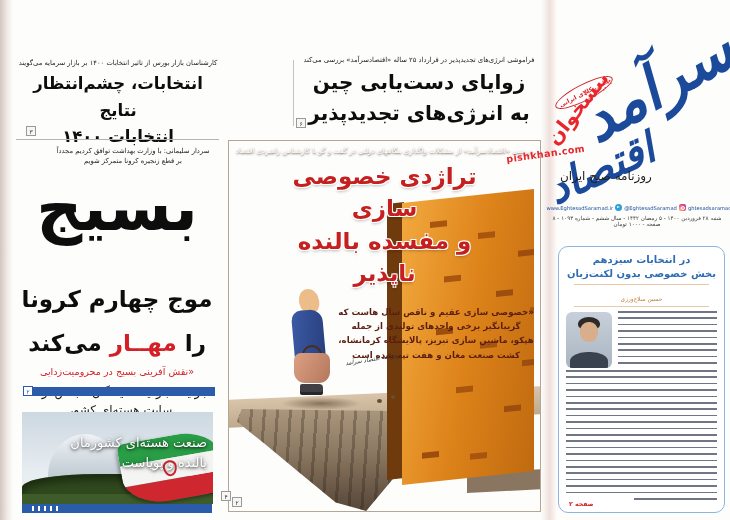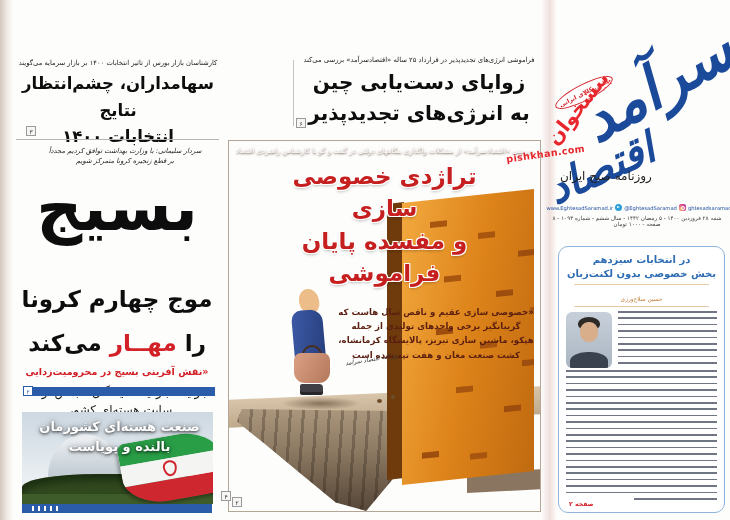--- a/index.html
+++ b/index.html
@@ -104,26 +104,26 @@
     background:linear-gradient(100deg,#3d5aa6,#263f7d); border-radius:10px 13px 5px 7px; transform:rotate(-5deg); }
   .man .bag { position:absolute; left:5px; top:64px; width:36px; height:30px;
     background:linear-gradient(120deg,#dca184,#b3775c); border-radius:7px 7px 11px 11px; }
   .man .handle { position:absolute; left:13px; top:56px; width:20px; height:13px;
     border:2.2px solid #4a2c1c; border-bottom:none; border-radius:10px 10px 0 0; }
   .man .shoe { position:absolute; left:11px; top:95px; width:23px; height:8px; background:#3f3f45;
     border-radius:2px 4px 2px 2px; box-shadow:0 3px 0 #26262b; }
   .sig { left:116px; top:214px; font-size:6px; font-style:italic; color:#2f2f2f;
     transform:rotate(-9deg); z-index:2; }
   
-  .basij-kick { left:36px; top:146px; width:178px;font-style:italic; }
+  .basij-kick { left:44px; top:146px; width:178px; }
   .basij-word { left:14px; top:160px; width:206px; font-size:64px; line-height:1.5; }
   .basij-l2 { left:14px; top:278px; width:206px; font-size:23px; line-height:1.9; }
   .basij-l3 { left:14px; top:322px; width:206px; font-size:23px; line-height:1.9; }
   .red { color:#d32027; }
-  .basij-sub { left:14px; top:366px; width:206px; font-size:9.6px; font-weight:bold;
+  .basij-sub { left:14px; top:366px; width:206px; font-size:9.6px; font-weight:normal;
     color:#d32027; text-align:center; }
   .bluebar { background:#2a5caa; height:9px; z-index:2; }
   .bar1 { left:25px; top:387px; width:190px; }
   .bar2 { left:22px; top:504px; width:190px; }
   .ticks { position:absolute; left:10px; top:2px; width:26px; height:5px;
     background:repeating-linear-gradient(to right,#fff 0 2px,transparent 2px 6px); }
   .barbox { position:absolute; right:182px; top:-1px; width:10px; height:10px; background:#fff;
     border:1px solid #2a5caa; color:#2a5caa; font-size:6px; display:flex; align-items:center; justify-content:center; }
   .nuc-kick { left:22px; top:383px; width:196px; font-size:12px; }
   .photo { left:22px; top:412px; width:191px; height:92px; overflow:hidden;
@@ -136,34 +136,34 @@
     border-radius:40% 30% 0 0/60% 40% 0 0;
     box-shadow:inset 0 6px 8px rgba(10,25,5,.6); }
   .grass { position:absolute; left:0; bottom:0; width:100%; height:10px; background:#3e5c2a; }
   .flag { position:absolute; right:-8px; top:24px; width:100px; height:64px; transform:rotate(-10deg);
     border-radius:8px 40% 10px 45%; overflow:hidden; box-shadow:-2px 2px 4px rgba(0,0,0,.35); }
   .flag .g { height:34%; background:#2a9e47; }
   .flag .w { height:33%; background:#f4f4f2; position:relative; }
   .flag .r { height:33%; background:#cf2730; }
   .emblem { position:absolute; left:42%; top:2px; width:14px; height:16px; border:2.5px solid #cf2730;
     border-radius:50% 50% 50% 50%/40% 40% 60% 60%; }
-  .photo-hl { position:absolute; left:10px; right:6px; top:5px; text-align:center; color:#fff;
-    font-weight:bold; font-size:13px; line-height:1.55; text-shadow:0 1px 3px rgba(0,0,0,.75),0 0 6px rgba(0,0,0,.4); z-index:2; }
+  .photo-hl { position:absolute; left:10px; right:6px; top:21px; text-align:right; color:#fff;
+    font-weight:normal; font-size:13px; line-height:1.55; text-shadow:0 1px 3px rgba(0,0,0,.75),0 0 6px rgba(0,0,0,.4); z-index:2; }
 </style>
 </head>
 <body>
 
 <div class="page">
 
   <div class="abs edge-left"></div>
 
   <div class="abs" style="left:18px;top:58px;width:200px;">
     <div class="kick">کارشناسان بازار بورس از تاثیر انتخابات ۱۴۰۰ بر بازار سرمایه می‌گویند</div>
     <div class="hl" style="font-size:16.5px;line-height:1.6;margin-top:3px;">
-      <div>سهامداران، چشم‌انتظار نتایج</div>
+      <div>انتخابات، چشم‌انتظار نتایج</div>
       <div>انتخابات ۱۴۰۰</div>
     </div>
   </div>
   <div class="abs mark" style="left:26px;top:126px;">۳</div>
   <div class="abs hrule" style="left:16px;top:139px;width:203px;"></div>
   <div class="abs vrule" style="left:293px;top:60px;height:66px;"></div>
 
   <div class="abs" style="left:300px;top:55px;width:238px;">
     <div class="kick">فراموشی انرژی‌های تجدیدپذیر در قرارداد ۲۵ ساله «اقتصادسرآمد» بررسی می‌کند</div>
     <div class="hl" style="font-size:20px;line-height:1.55;margin-top:2px;">
@@ -190,21 +190,21 @@
       <div class="body"></div>
       <div class="handle"></div>
       <div class="bag"></div>
       <div class="shoe"></div>
     </div>
     <div class="abs sig">روزنامه اقتصاد سرآمد</div>
 
     <div class="kick">بررسی «اقتصادسرآمد» از مشکلات واگذاری بنگاههای دولتی در گفت و گو با کارشناس راهبردی اقتصاد</div>
     <div class="hl-red">
       <div>تراژدی خصوصی سازی</div>
-      <div>و مفسده پایان فراموشی</div>
+      <div>و مفسده بالنده ناپذیر</div>
     </div>
     <div class="sub">
       <div>«خصوصی سازی عقیم و ناقص سال هاست که</div>
       <div>گریبانگیر برخی واحدهای تولیدی از جمله</div>
       <div>هپکو، ماشین سازی تبریز، پالایشگاه کرمانشاه،</div>
       <div>کشت صنعت مغان و هفت تپه شده است</div>
     </div>
     <div class="abs mark" style="left:3px;top:356px;">۲</div>
   </div>
 

